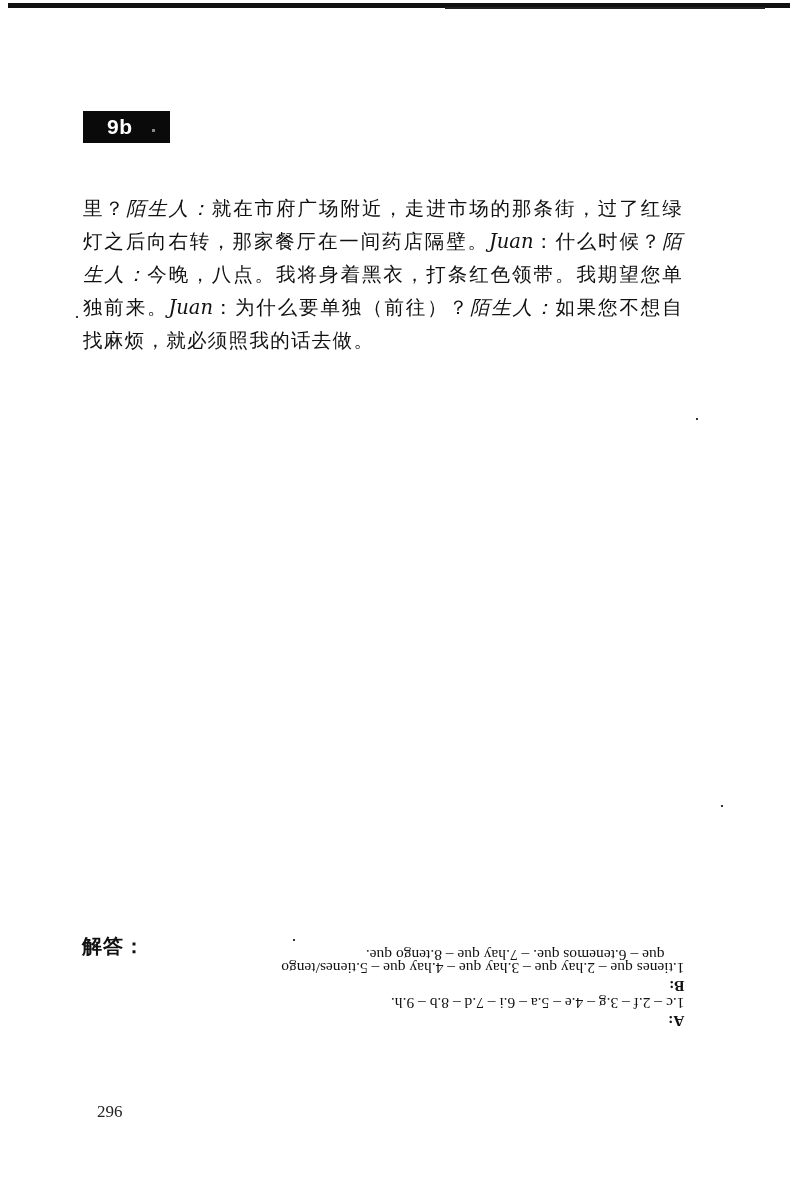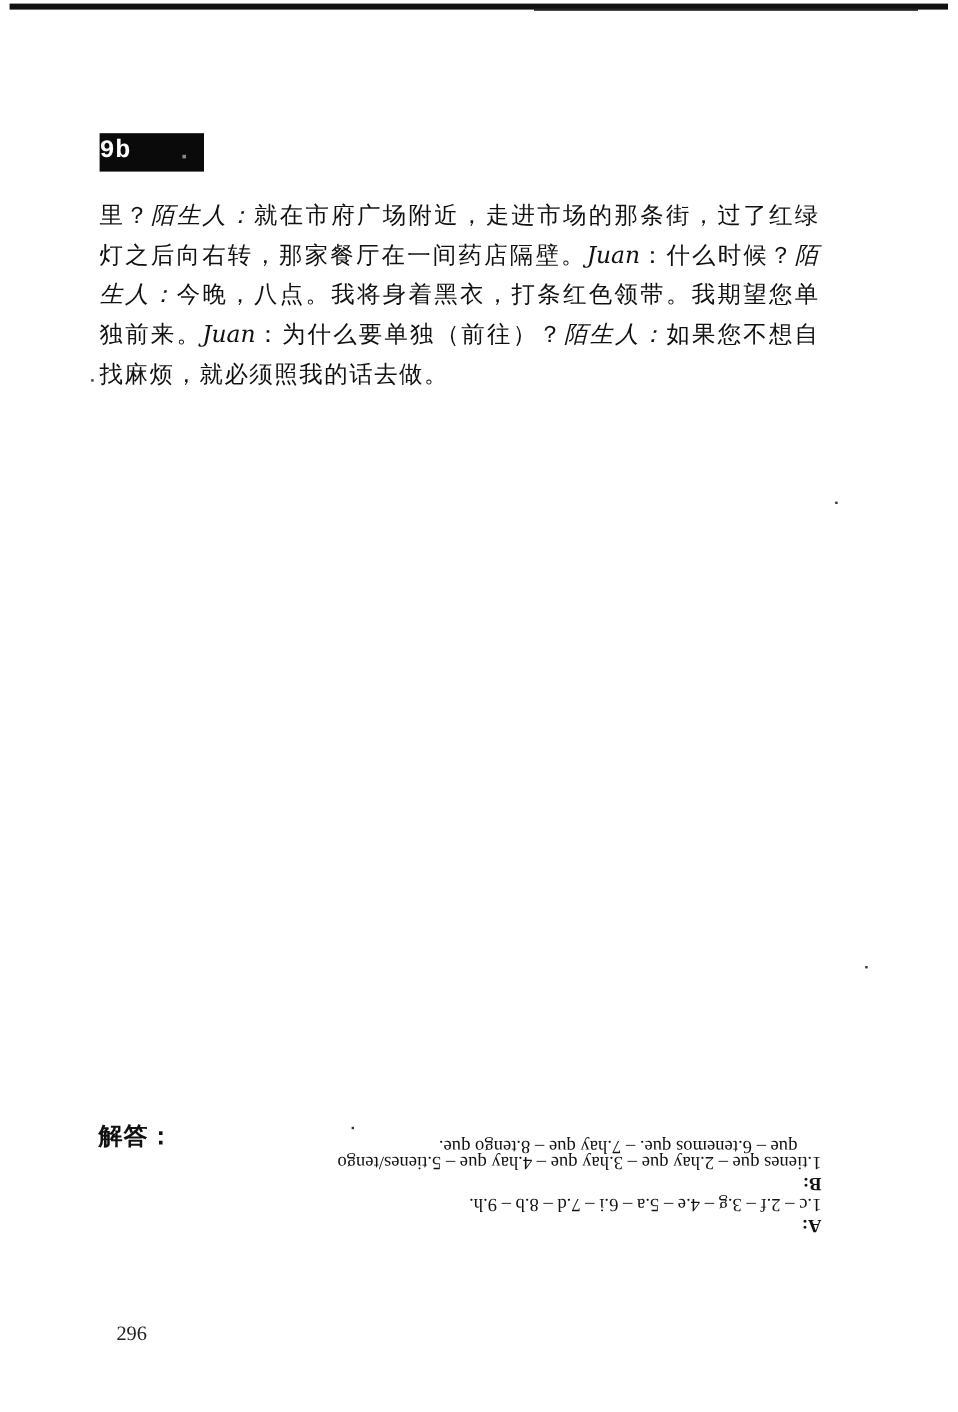--- a/index.html
+++ b/index.html
@@ -32,39 +32,40 @@
       background: #222222;
     }
     .section-tag {
       position: absolute;
       left: 83px;
       top: 111px;
       width: 87px;
       height: 32px;
       background: #0a0a0a;
       color: #ffffff;
-      font-family: Liberation Mono, monospace;
+      font-family: Liberation Sans, sans-serif;
       font-weight: bold;
       font-size: 21px;
       line-height: 32px;
       box-sizing: border-box;
+      padding-left: 24px;
       letter-spacing: 0.5px;
     }
     .section-tag .dot {
       position: absolute;
       left: 69px;
       top: 18px;
       width: 3px;
       height: 3px;
       background: #888;
     }
     .body-text {
       position: absolute;
       left: 83px;
-      top: 163px;
+      top: 192px;
       width: 600px;
       font-family: "DejaVu Sans", sans-serif;
       font-size: 19.5px;
       line-height: 33px;
       letter-spacing: 1.3px;
       text-align: justify;
       color: #111;
     }
     .body-text .speaker {
       font-style: italic;

